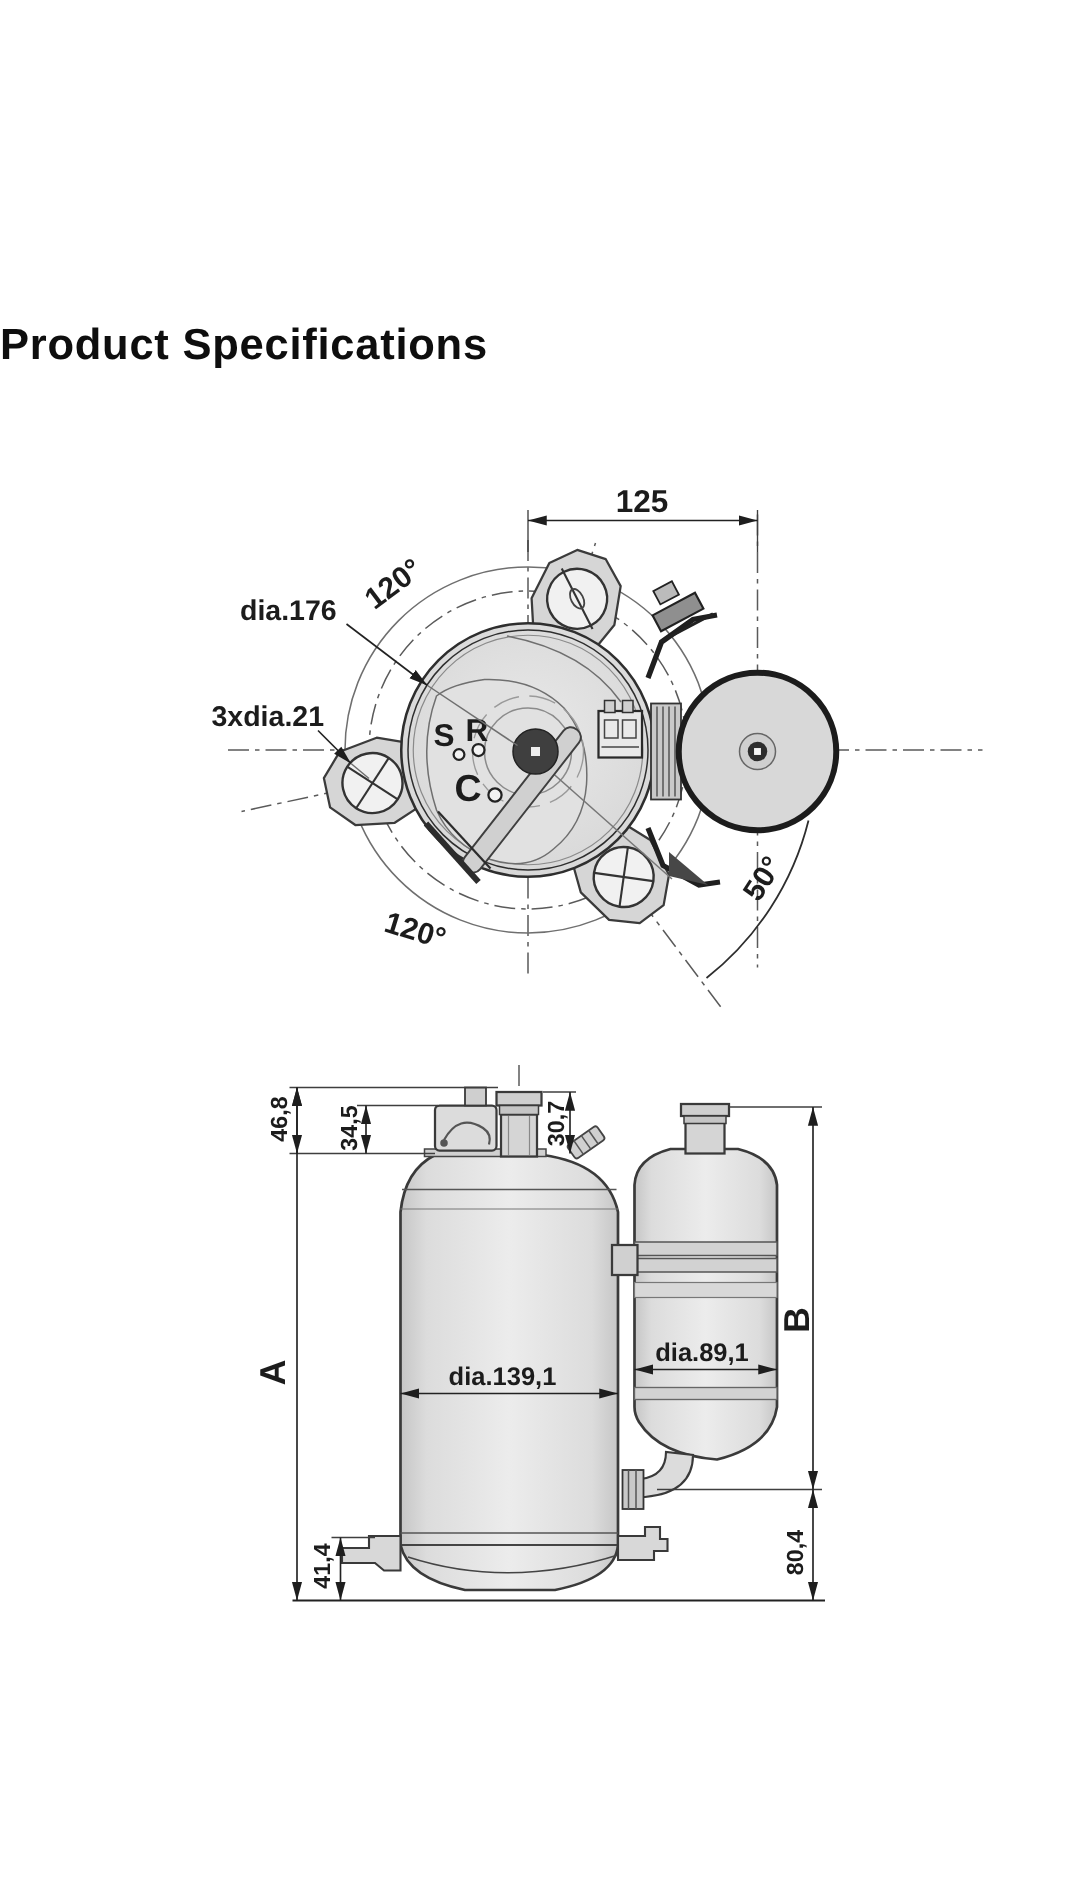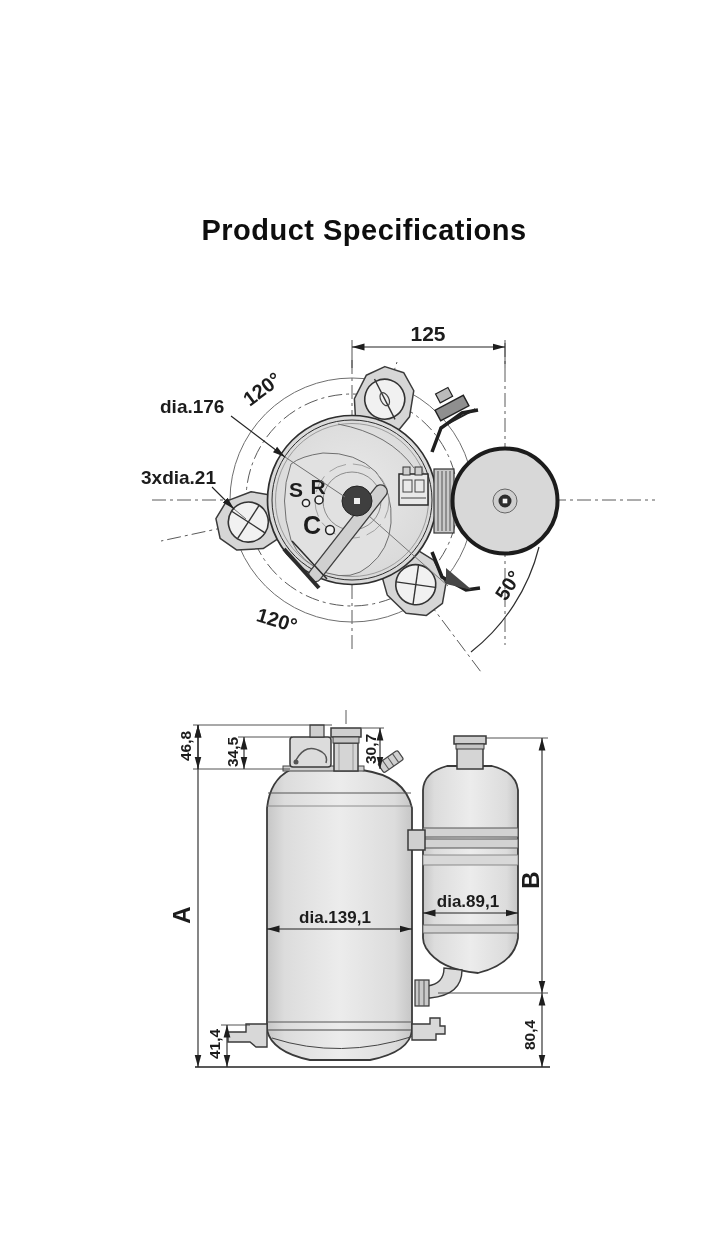--- a/index.html
+++ b/index.html
@@ -1,18 +1,18 @@
 <!DOCTYPE html>
 <html><head>
 <meta charset="utf-8">
 <style>
   html,body{margin:0;padding:0;background:#ffffff;}
   .page{position:relative;width:728px;height:1256px;background:#ffffff;overflow:hidden;
         font-family:"Liberation Sans", sans-serif;}
-  .title{position:absolute;top:214px;left:0;width:728px;text-align:center;
+  .title{position:absolute;top:214px;left:0;width:728px;
          font-size:29px;font-weight:bold;color:#0e0e0e;letter-spacing:0.5px;}
   svg{position:absolute;top:0;left:0;}
   svg text{font-family:"Liberation Sans", sans-serif;font-weight:bold;fill:#1c1c1c;}
   .ln  {stroke:#2e2e2e;fill:none;stroke-width:1.2;}
   .thin{stroke:#6f6f6f;fill:none;stroke-width:1;}
   .cl  {stroke:#5a5a5a;fill:none;stroke-width:1;stroke-dasharray:14 4 3 4;}
   .dim {stroke:#222;fill:none;stroke-width:1.1;}
   .ext {stroke:#3f3f3f;fill:none;stroke-width:0.9;}
   .lbl-lg {font-size:21px;}
   .lbl-med{font-size:19px;}

